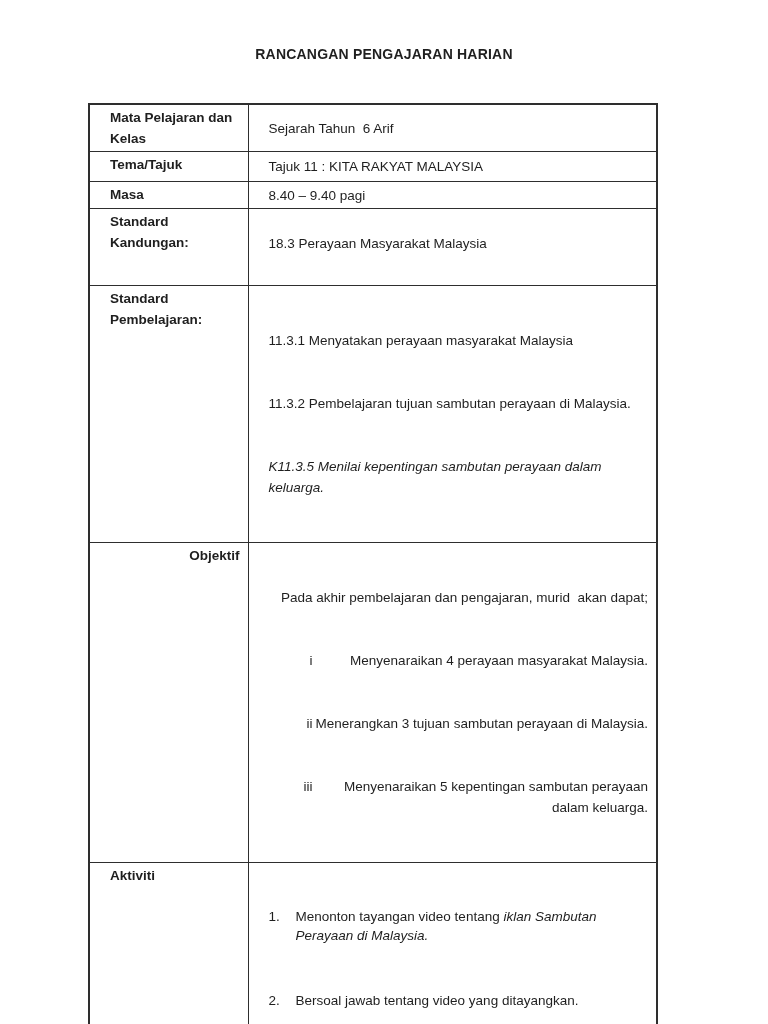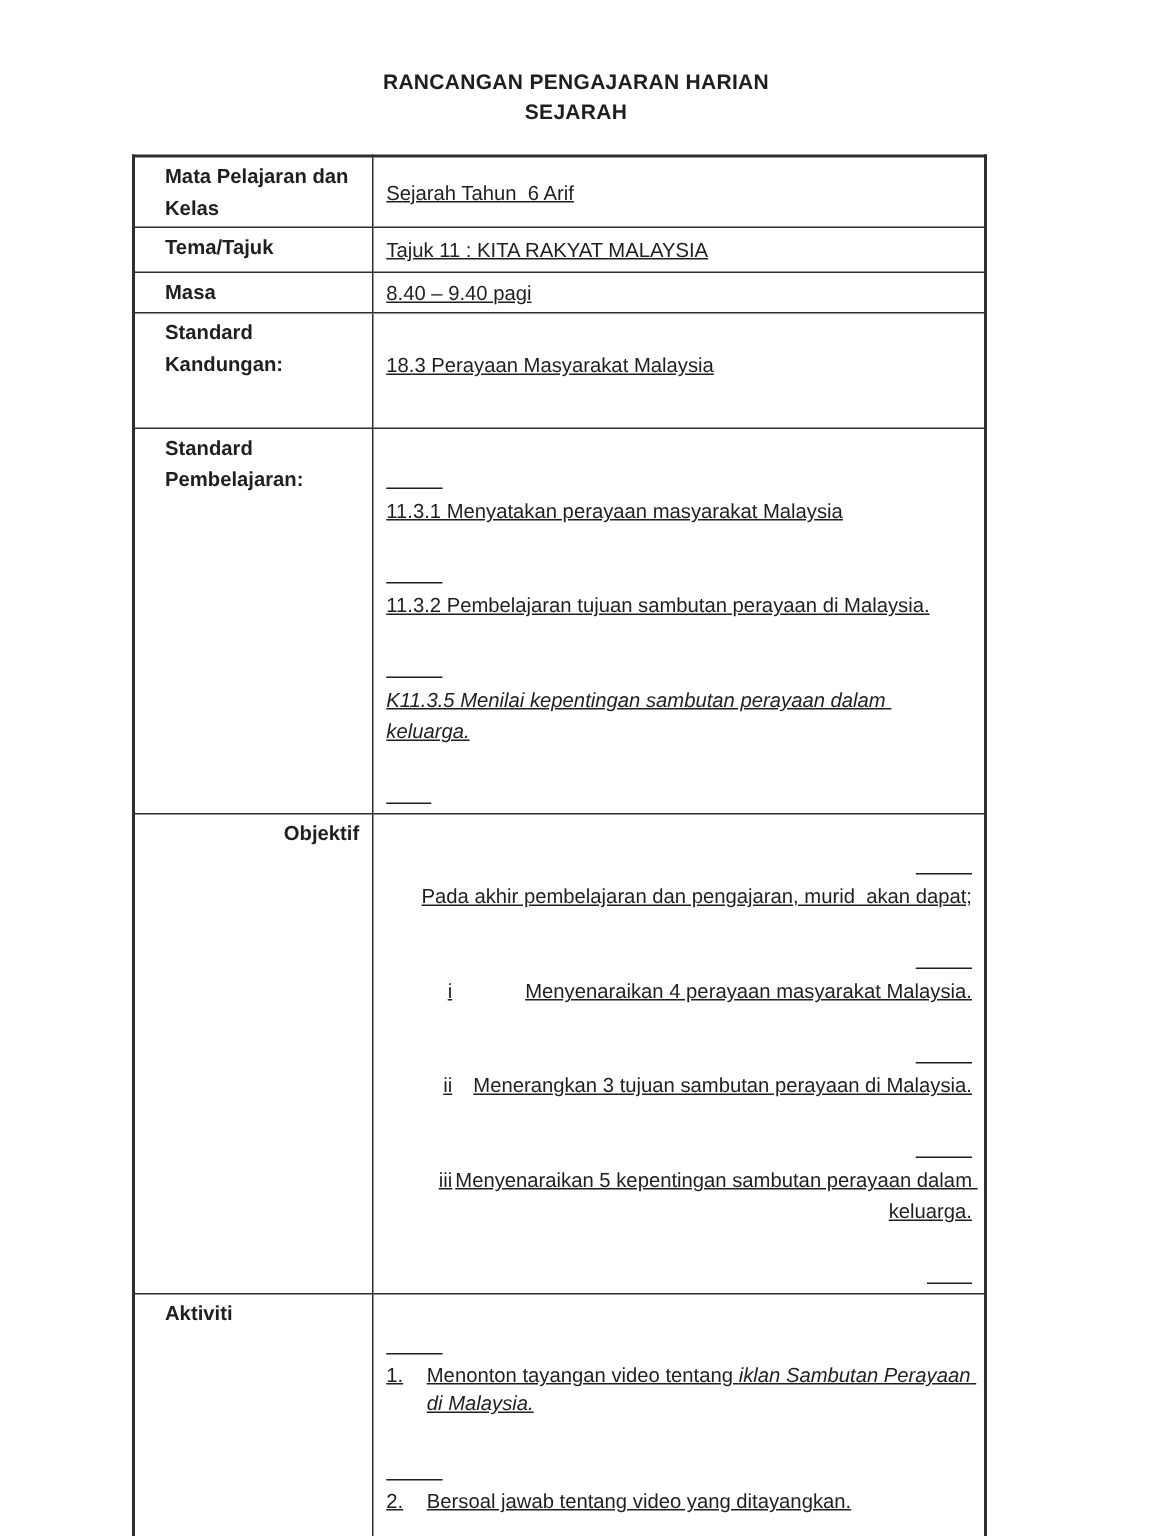--- a/index.html
+++ b/index.html
@@ -29,21 +29,21 @@
   td {
     border: 1px solid #2e2e2e;
     vertical-align: top;
     font-size: 13.5px;
     line-height: 21px;
     padding: 2px 8px 2px 7px;
     white-space: pre-wrap;
     overflow: hidden;
   }
   td.label { font-weight: bold; padding-left: 20px; }
-  td.value { padding-left: 9px; text-decoration: underline; }
+  td.value { padding-left: 20px; }
 
   tr.r-subject td { height: 30px; }
   tr.r-subject td.value { vertical-align: middle; }
   tr.r-tema td { height: 25px; }
   tr.r-tema td.value, tr.r-masa td.value { vertical-align: middle; }
   tr.r-masa td { height: 22px; }
   tr.r-kandungan td { height: 50px; }
   tr.r-kandungan td.value { padding-top: 24px; }
   tr.r-pembelajaran td { height: 90px; }
   tr.r-objektif td { height: 102px; text-align: right; }
@@ -61,21 +61,20 @@
   .akt-item .num { width: 27px; flex: 0 0 27px; }
   .akt-item .akt-text { flex: 1; }
 </style>
 </head>
 <body>
 
 <div class="page">
 
   <div class="doc-title">
     <div>RANCANGAN PENGAJARAN HARIAN</div>
-    <div>SEJARAH</div>
   </div>
 
   <table class="lesson-table">
     <colgroup>
         <col class="c1">
         <col class="c2">
       </colgroup>
     <tbody>
 
       <tr class="r-subject">

